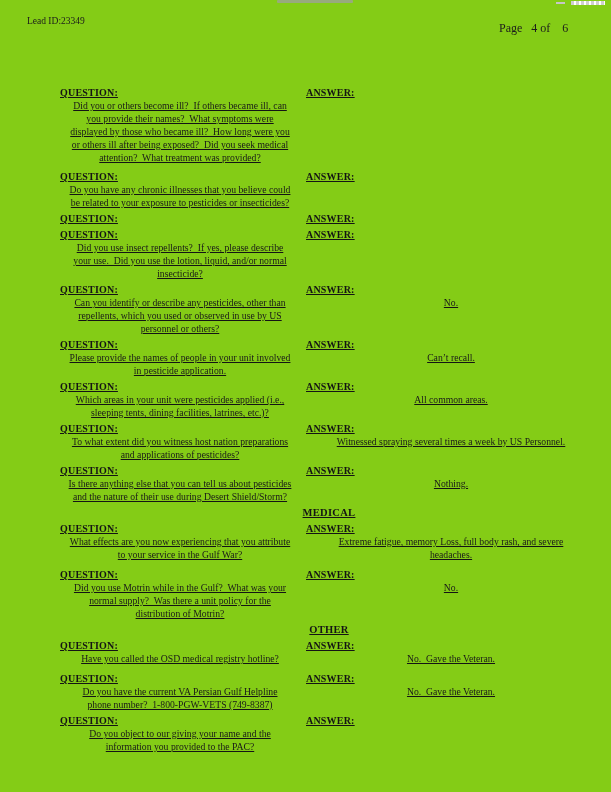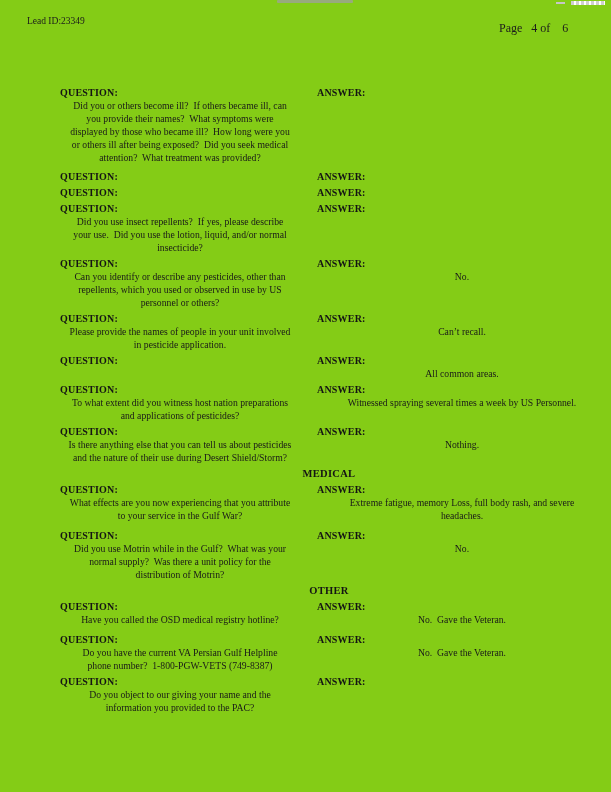--- a/index.html
+++ b/index.html
@@ -27,27 +27,27 @@
   }
   .lead-id {
     position: absolute; left: 27px; top: 16px;
     font-size: 9.5px; white-space: pre; color: #1c1c1c;
   }
   .page-num {
     position: absolute; left: 499px; top: 21px;
     font-size: 12px; white-space: pre; color: #1c1c1c;
   }
   .content {
-    position: absolute; left: 0; top: 86px; width: 611px;
+    position: absolute; left: 0; top: 86px; width: 611px; text-decoration: underline;
   }
   .qa { display: flex; align-items: flex-start; margin-bottom: 3px; }
   .qa:first-child { margin-bottom: 6px; }
   .section + .qa { margin-bottom: 7px; }
   .q-cell { margin-left: 54px; width: 252px; flex: 0 0 auto; }
-  .a-cell { margin-left: 11px; width: 290px; flex: 0 0 auto; }
+  .a-cell { margin-left: 0px; width: 290px; flex: 0 0 auto; }
   .q-label {
     margin-left: 6px; font-weight: bold; font-size: 10px; line-height: 13px;
     letter-spacing: .2px;
   }
   .a-label {
     font-weight: bold; font-size: 10px; line-height: 13px; letter-spacing: .2px;
   }
   .q-text, .a-text {
     font-size: 9.7px; line-height: 13px; white-space: pre-wrap; color: #191919; text-align: center;
   }
@@ -80,20 +80,22 @@
       </div>
       <div class="a-cell">
         <div class="a-label">ANSWER:</div>
         <div class="a-text"></div>
       </div>
     </div>
 
     <div class="qa">
       <div class="q-cell">
         <div class="q-label">QUESTION:</div>
+        <div class="q-text">Do you have any chronic illnesses that you believe could
+be related to your exposure to pesticides or insecticides?</div>
       </div>
       <div class="a-cell">
         <div class="a-label">ANSWER:</div>
         <div class="a-text"></div>
       </div>
     </div>
 
     <div class="qa">
       <div class="q-cell">
         <div class="q-label">QUESTION:</div>
@@ -138,20 +140,22 @@
       </div>
       <div class="a-cell">
         <div class="a-label">ANSWER:</div>
         <div class="a-text">Can’t recall.</div>
       </div>
     </div>
 
     <div class="qa">
       <div class="q-cell">
         <div class="q-label">QUESTION:</div>
+        <div class="q-text">Which areas in your unit were pesticides applied (i.e.,
+sleeping tents, dining facilities, latrines, etc.)?</div>
       </div>
       <div class="a-cell">
         <div class="a-label">ANSWER:</div>
         <div class="a-text">All common areas.</div>
       </div>
     </div>
 
     <div class="qa">
       <div class="q-cell">
         <div class="q-label">QUESTION:</div>

